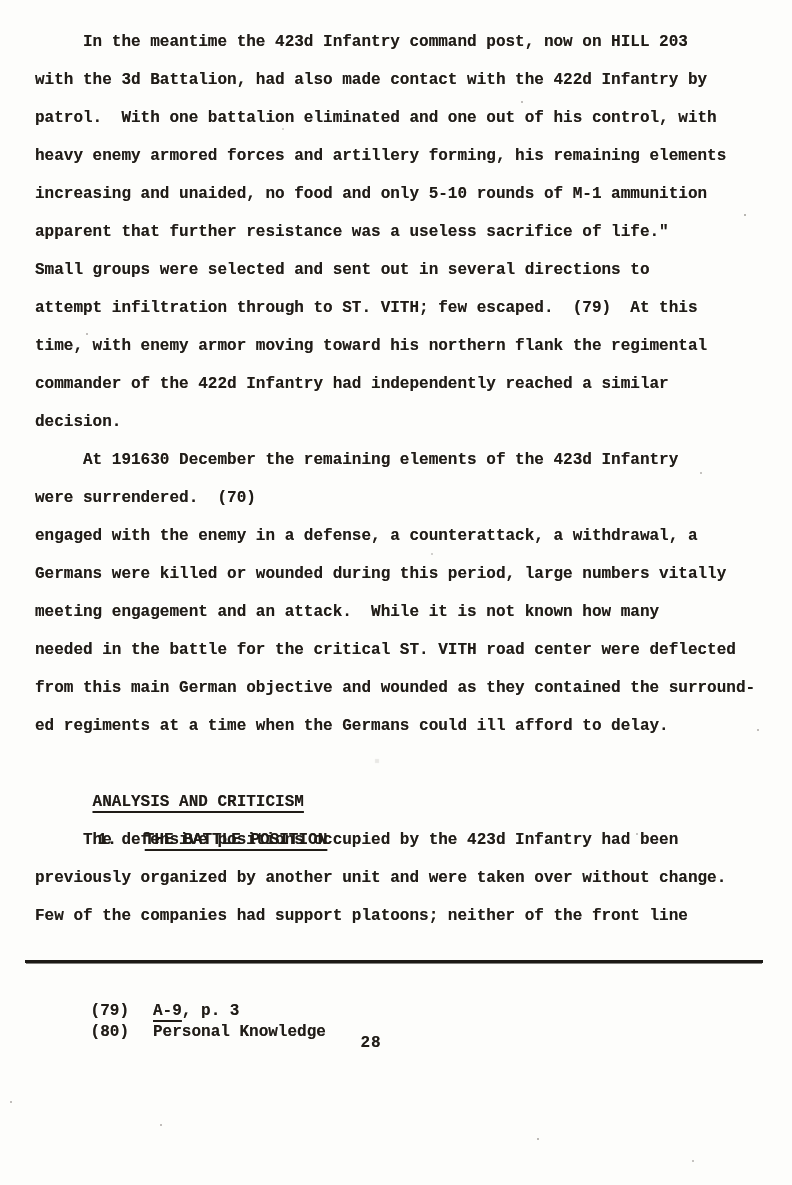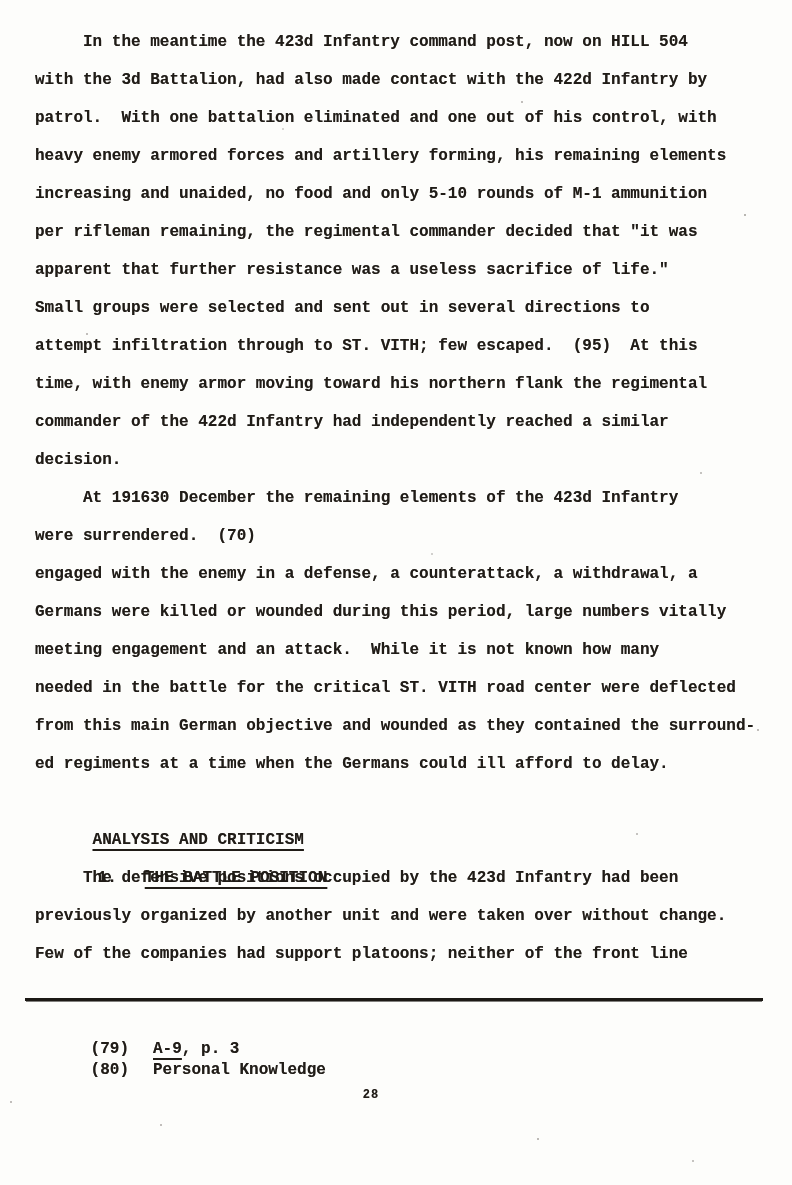--- a/index.html
+++ b/index.html
@@ -59,24 +59,24 @@
     line-height: 21px;
     font-size: 16px;
     font-weight: bold;
     white-space: pre;
     text-shadow: 0 0 0.6px rgba(32,28,23,0.55);
   }
   .footnote-body {
     margin-left: 24px;
   }
   .page-number {
-    margin-top: 28px;
+    margin-top: 12px;
     text-align: center;
     padding-right: 50px;
-    font-size: 12px;
+    font-size: 16px;
     font-weight: bold;
     letter-spacing: 1px;
     text-shadow: 0 0 0.6px rgba(32,28,23,0.55);
   }
   
   .scan-noise {
     position: absolute;
     top: 0; left: 0;
     width: 2px; height: 2px;
     background: transparent;
@@ -97,29 +97,28 @@
       376px 760px 1px 1px rgba(55,48,40,0.10);
   }
 </style>
 </head>
 <body>
 
 <div class="page">
 
   <div class="body-text">
 
-    <div class="line">     In the meantime the 423d Infantry command post, now on HILL 504</div>
+    <div class="line">     In the meantime the 423d Infantry command post, now on HILL 203</div>
     <div class="line">with the 3d Battalion, had also made contact with the 422d Infantry by</div>
     <div class="line">patrol.  With one battalion eliminated and one out of his control, with</div>
     <div class="line">heavy enemy armored forces and artillery forming, his remaining elements</div>
     <div class="line">increasing and unaided, no food and only 5-10 rounds of M-1 ammunition</div>
-    <div class="line">per rifleman remaining, the regimental commander decided that "it was</div>
     <div class="line">apparent that further resistance was a useless sacrifice of life."</div>
     <div class="line">Small groups were selected and sent out in several directions to</div>
-    <div class="line">attempt infiltration through to ST. VITH; few escaped.  (95)  At this</div>
+    <div class="line">attempt infiltration through to ST. VITH; few escaped.  (79)  At this</div>
     <div class="line">time, with enemy armor moving toward his northern flank the regimental</div>
     <div class="line">commander of the 422d Infantry had independently reached a similar</div>
     <div class="line">decision.</div>
 
     <div class="line">     At 191630 December the remaining elements of the 423d Infantry</div>
     <div class="line">were surrendered.  (70)</div>
 
     <div class="line">engaged with the enemy in a defense, a counterattack, a withdrawal, a</div>
     <div class="line">Germans were killed or wounded during this period, large numbers vitally</div>
     <div class="line">meeting engagement and an attack.  While it is not known how many</div>

